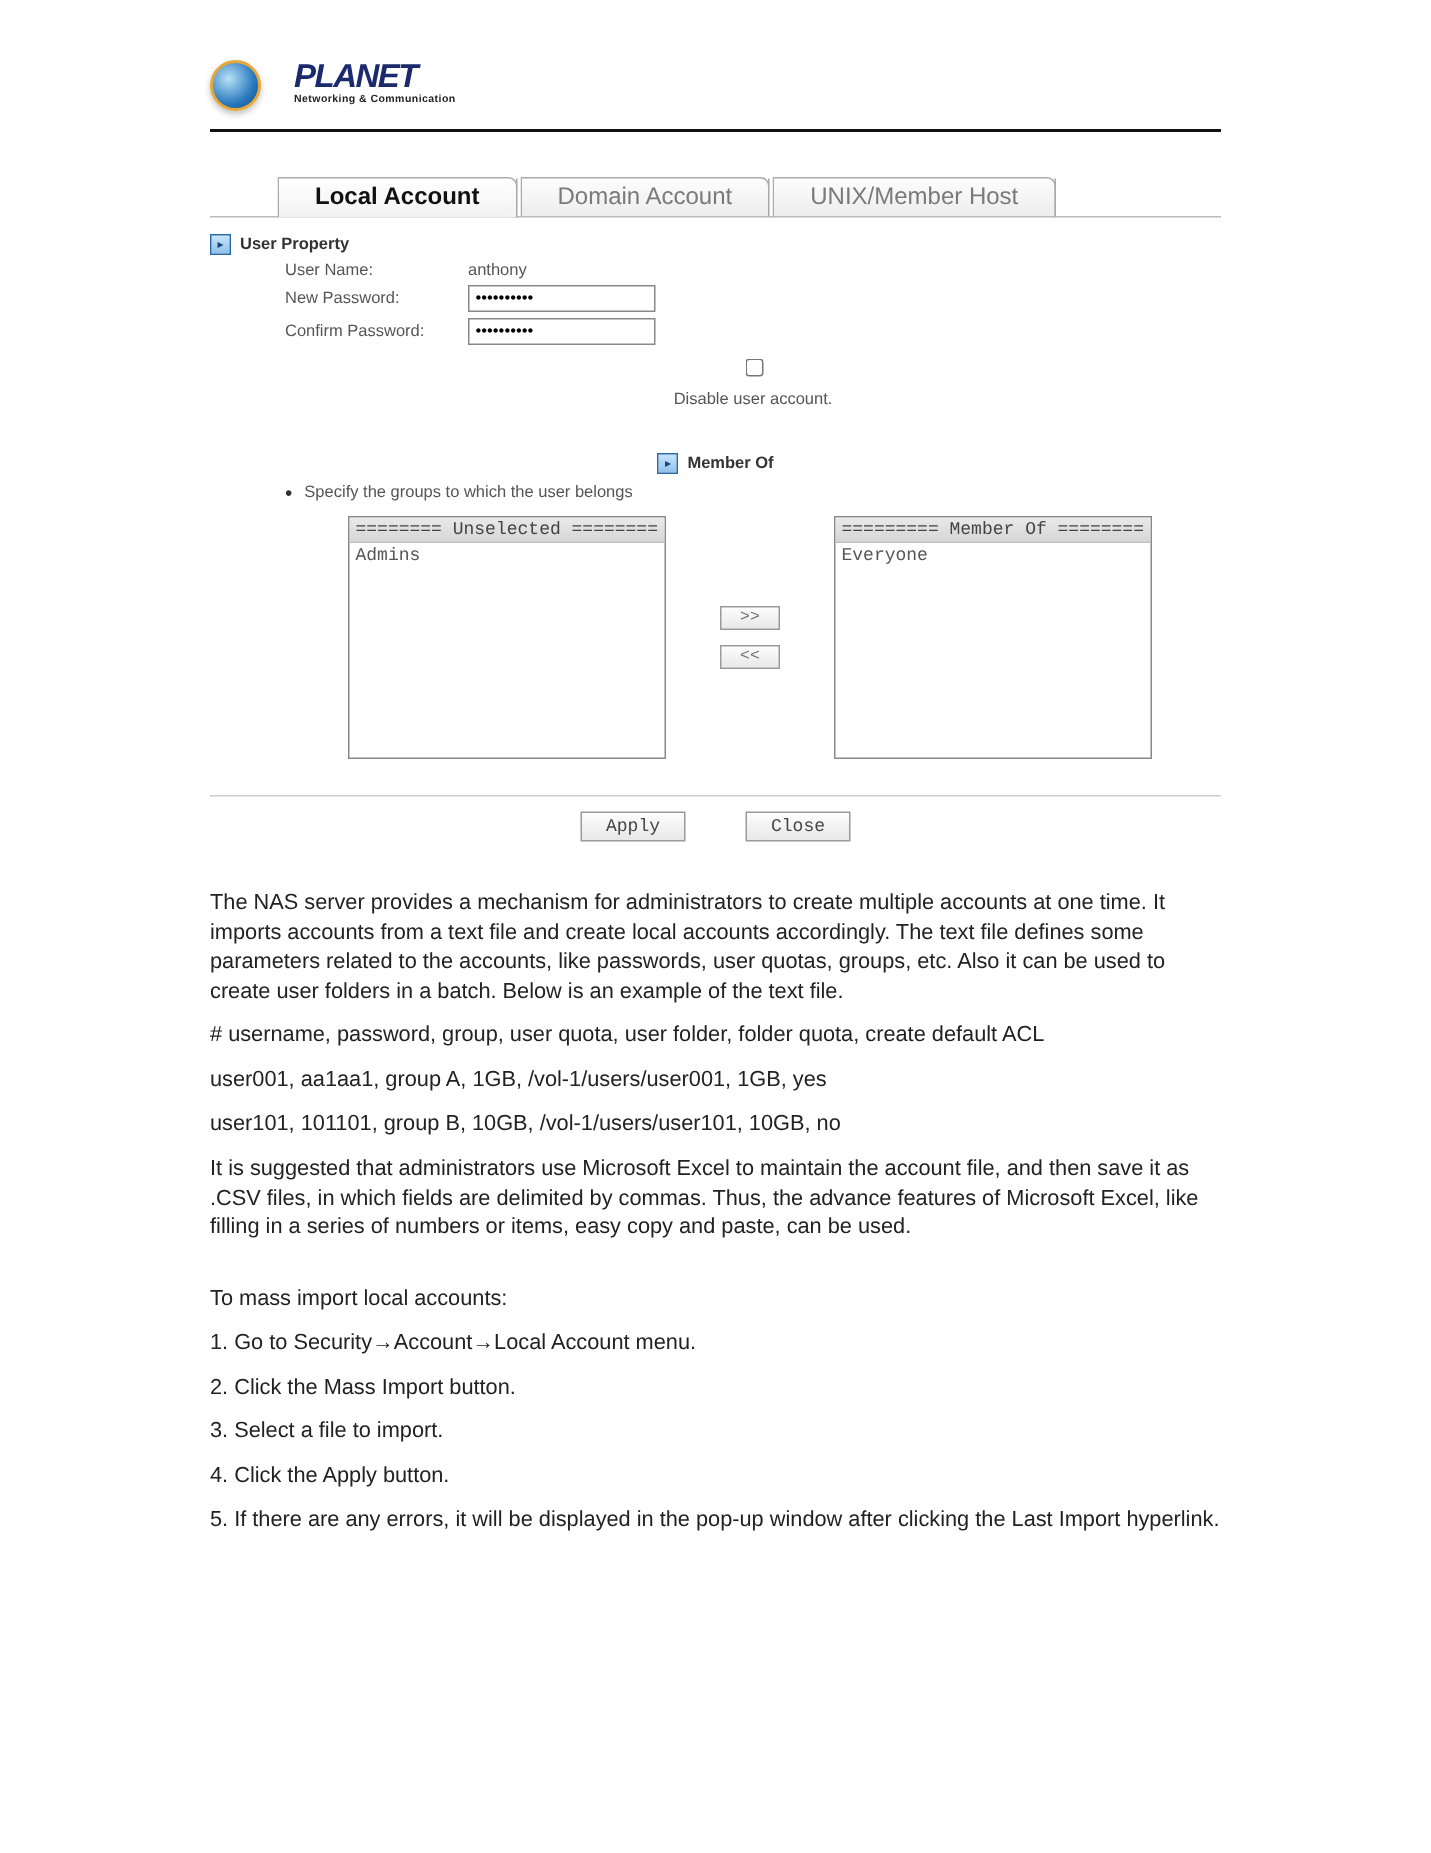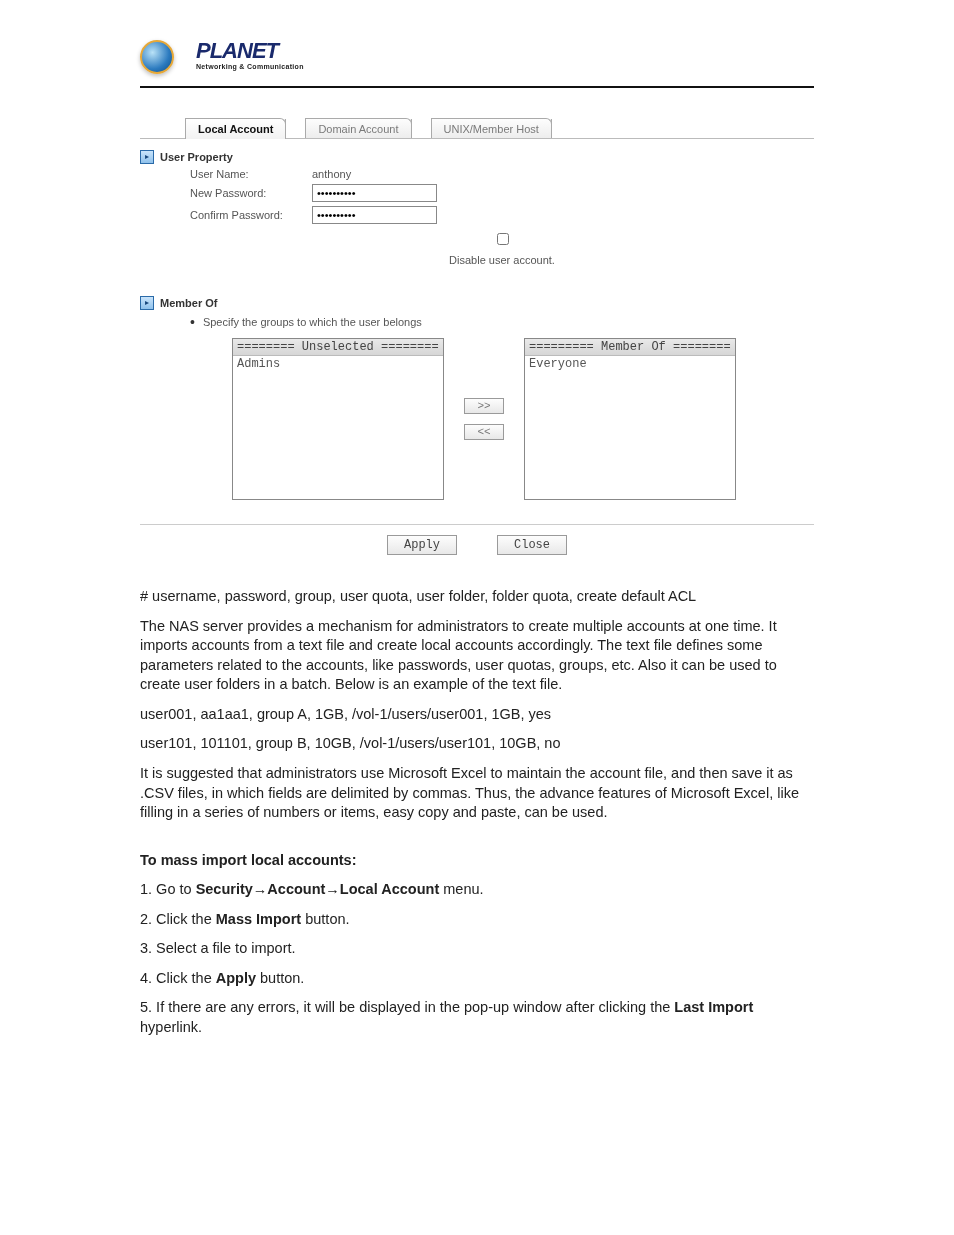--- a/index.html
+++ b/index.html
@@ -62,23 +62,23 @@
   .tabs {
     display: flex;
     align-items: flex-end;
     margin-left: 45px;
     position: relative;
   }
   .tab {
     border: 1px solid #aaa;
     border-bottom: none;
     background: linear-gradient(#fdfdfd, #ececec);
-    padding: 4px 12px;
-    margin-right: 19px;
-    font-size: 11px;
+    padding: 4px 24px;
+    margin-right: 2px;
+    font-size: 16px;
     color: #7a7a7a;
     position: relative;
     border-top-right-radius: 6px;
   }
   .tab::after{
     content:"";
     position:absolute;
     right:-1px;
     top:0;
     bottom:0;
@@ -141,21 +141,21 @@
   }
   .chk-row { margin: 6px 0 0 50px; display:flex; align-items:center; gap:6px; color:#555;flex-direction:column;}
   .chk-row input { border:1px solid #888; width:12px; height:12px; }
 
   .bullet-line { margin: 4px 0 8px 50px; color:#555; display:flex; align-items:center; gap:8px;}
   .bullet-line::before{ content:"•"; font-size:14px; color:#333; }
 
   .dual-box {
     display:flex;
     align-items:center;
-    gap:20px;
+    gap:36px;
     margin-left: 92px;
     margin-top: 4px;
   }
   .listbox {
     width: 210px;
     height: 160px;
     border:1px solid #888;
     background:#fff;
     font-family:"Courier New", monospace;
     font-size:12px;
@@ -203,21 +203,21 @@
   }
 
   
   .doc {
     margin: 32px 80px 0 80px;
     font-size: 14.5px;
     line-height: 1.35;
     color:#222;
   }
   .doc p { margin: 10px 0; }
-  .doc .bold { font-weight:bold; }
+  .doc .bold { font-weight:normal; }
 </style>
 </head>
 <body>
 
 <div class="page">
 
   <div class="logo-wrap">
     <div class="logo-globe"></div>
     <div class="logo-text">
       <span class="logo-main">PLANET</span>
@@ -251,21 +251,21 @@
     </div>
     <div class="prop-row">
       <span class="prop-label">Confirm Password:</span>
       <input class="pw-input" type="text" readonly="" value="••••••••••" style="">
     </div>
     <div class="chk-row">
       <input type="checkbox" style="">
       <span>Disable user account.</span>
     </div>
 
-    <div class="sec-head" style="margin-top:30px;">
+    <div class="sec-head" style="margin-top:30px;justify-content:center;">
       <span class="sec-icon"></span>
       <span class="sec-title">Member Of</span>
     </div>
     <div class="bullet-line">
       <span>Specify the groups to which the user belongs</span>
     </div>
 
     <div class="dual-box">
       <div class="listbox">
         <div class="lb-header">======== Unselected ========</div>
@@ -283,22 +283,22 @@
 
     <hr class="hr2">
 
     <div class="action-row">
       <button class="action-btn">Apply</button>
       <button class="action-btn">Close</button>
     </div>
   </div>
 
   <div class="doc">
+    <p>The NAS server provides a mechanism for administrators to create multiple accounts at one time. It imports accounts from a text file and create local accounts accordingly. The text file defines some parameters related to the accounts, like passwords, user quotas, groups, etc. Also it can be used to create user folders in a batch. Below is an example of the text file.</p>
     <p># username, password, group, user quota, user folder, folder quota, create default ACL</p>
-    <p>The NAS server provides a mechanism for administrators to create multiple accounts at one time. It imports accounts from a text file and create local accounts accordingly. The text file defines some parameters related to the accounts, like passwords, user quotas, groups, etc. Also it can be used to create user folders in a batch. Below is an example of the text file.</p>
     <p>user001, aa1aa1, group A, 1GB, /vol-1/users/user001, 1GB, yes</p>
     <p>user101, 101101, group B, 10GB, /vol-1/users/user101, 10GB, no</p>
     <p>It is suggested that administrators use Microsoft Excel to maintain the account file, and then save it as .CSV files, in which fields are delimited by commas. Thus, the advance features of Microsoft Excel, like filling in a series of numbers or items, easy copy and paste, can be used.</p>
 
     <p class="bold" style="margin-top:28px;">To mass import local accounts:</p>
 
     <p>
       <span>1. Go to </span><span class="bold">Security→Account→Local Account</span><span> menu.</span>
     </p>
     <p>

